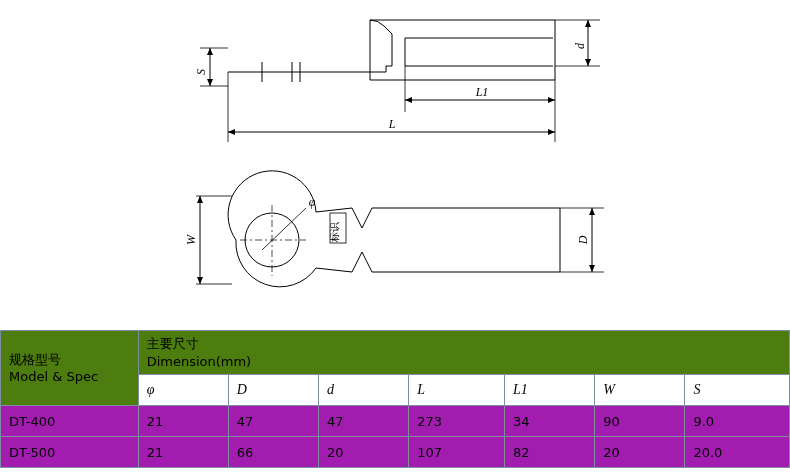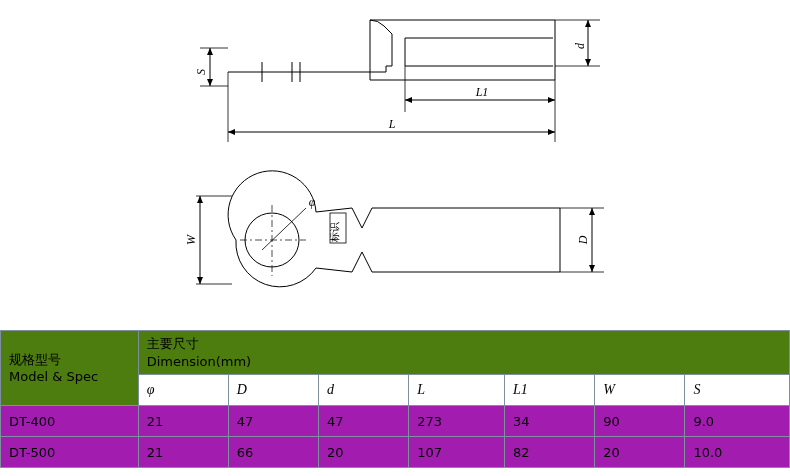--- a/index.html
+++ b/index.html
@@ -225,18 +225,18 @@
       </tr>
 
       <tr>
         <td>DT-500</td>
         <td>21</td>
         <td>66</td>
         <td>20</td>
         <td>107</td>
         <td>82</td>
         <td>20</td>
-        <td>10.0</td>
+        <td>20.0</td>
       </tr>
     </tbody>
   </table>
 
 </div>
 
 </body></html>

